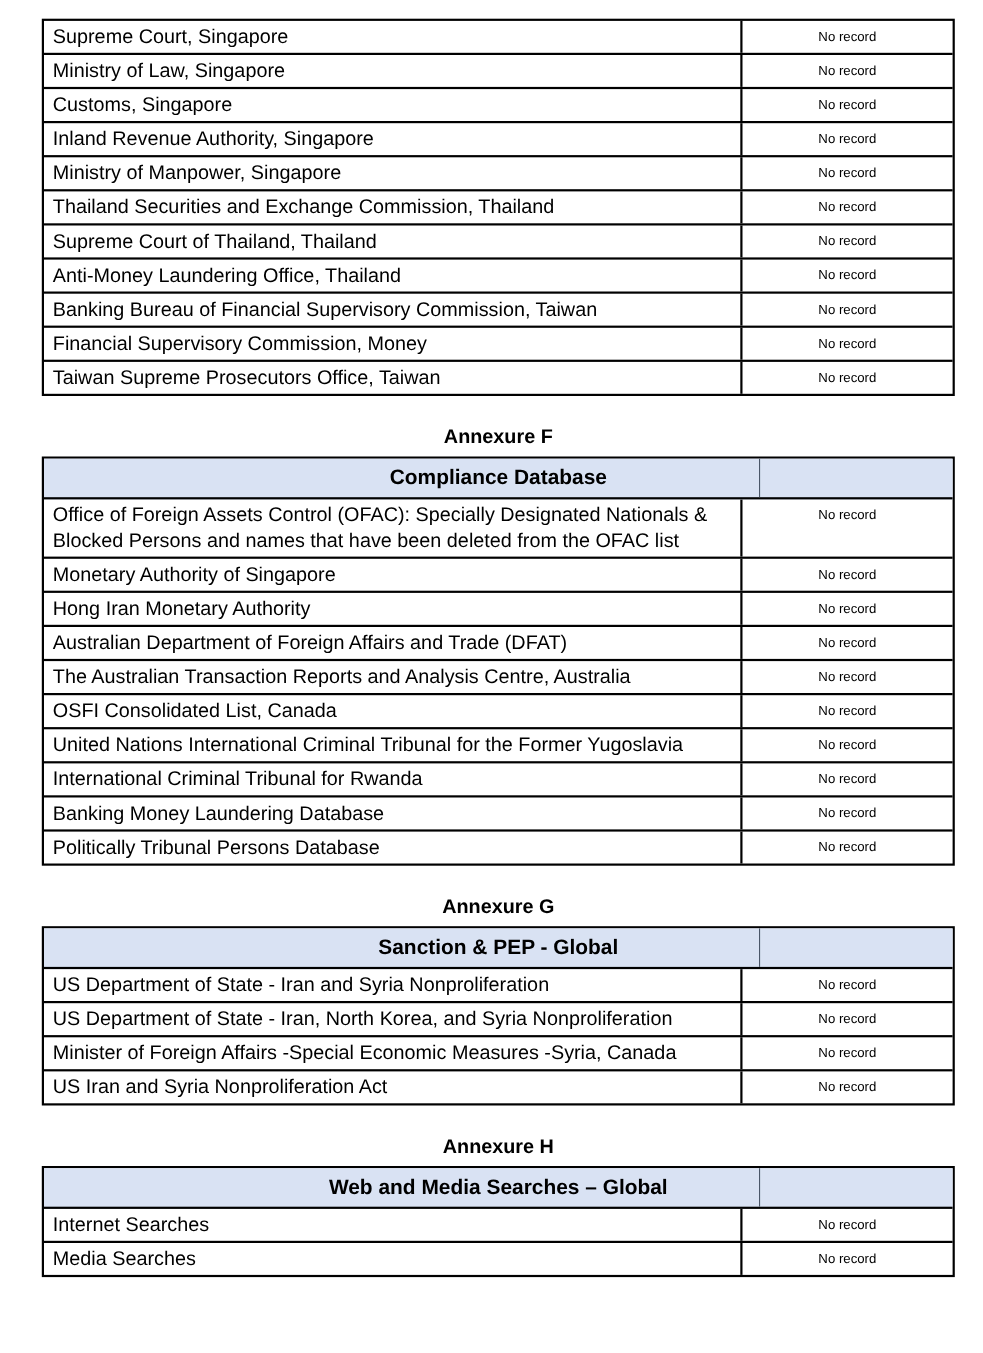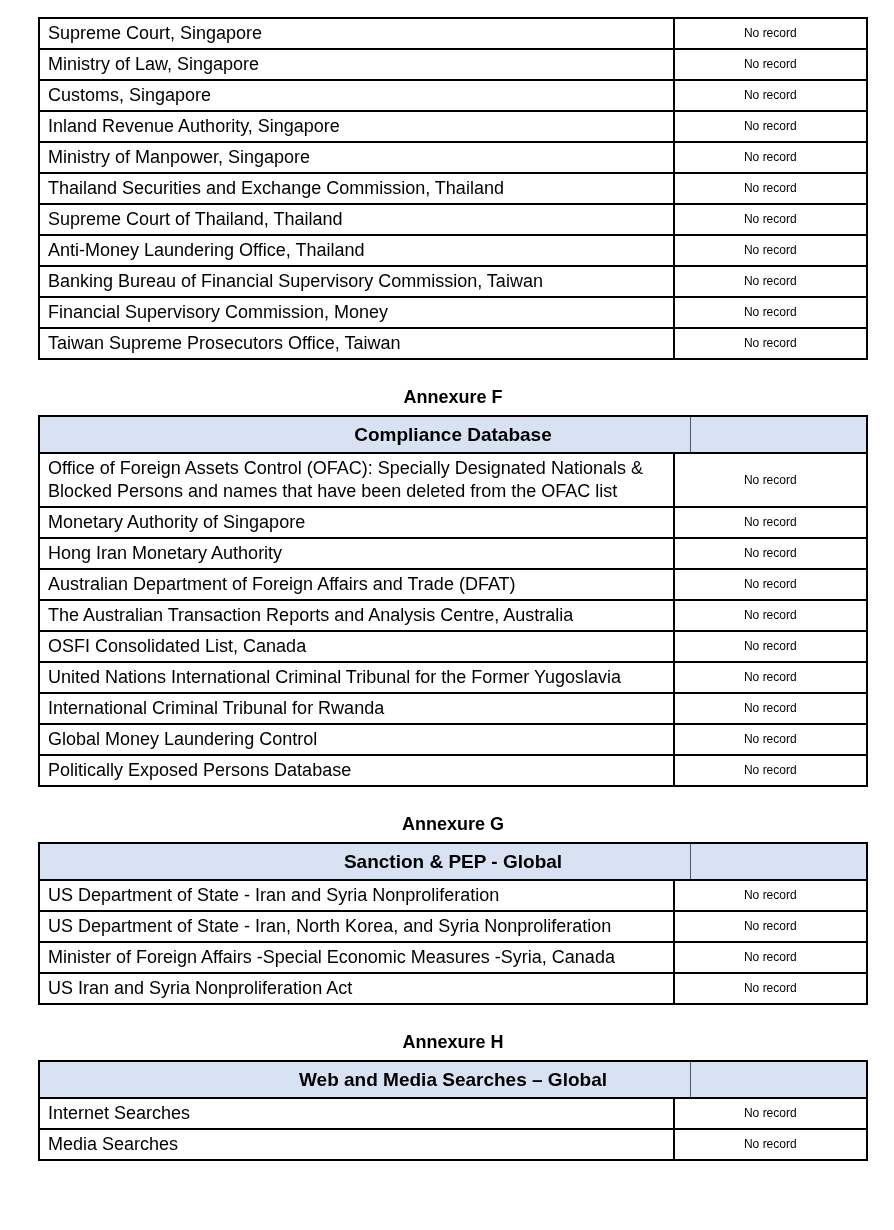--- a/index.html
+++ b/index.html
@@ -40,21 +40,21 @@
     font-weight: bold;
     font-size: 19px;
   }
   .hdr-divider {
     position: absolute;
     left: 650px;
     top: 0; bottom: 0;
     width: 1px;
     background: #4a5668;
   }
-  .row { display: flex; align-items: center; }
+  .row { display: flex; align-items: flex-start; }
   .row + .row { border-top: 2px solid #000000; }
   .cell-src {
     box-sizing: border-box;
     width: 650px;
     border-right: 2px solid #000000;
     padding: 3px 12px 3px 8px;
     font-size: 18px;
     line-height: 23px;
   }
   .cell-res {
@@ -157,25 +157,25 @@
         </div>
         <div class="row">
           <div class="cell-src">United Nations International Criminal Tribunal for the Former Yugoslavia</div>
           <div class="cell-res">No record</div>
         </div>
         <div class="row">
           <div class="cell-src">International Criminal Tribunal for Rwanda</div>
           <div class="cell-res">No record</div>
         </div>
         <div class="row">
-          <div class="cell-src">Global Money Laundering Control</div>
-          <div class="cell-res">No record</div>
-        </div>
-        <div class="row">
-          <div class="cell-src">Politically Exposed Persons Database</div>
+          <div class="cell-src">Banking Money Laundering Database</div>
+          <div class="cell-res">No record</div>
+        </div>
+        <div class="row">
+          <div class="cell-src">Politically Tribunal Persons Database</div>
           <div class="cell-res">No record</div>
         </div>
       </div>
       <div class="annexure">Annexure G</div>
       <div class="tbl">
         <div class="hdr">
           <span class="hdr-text">Sanction &amp; PEP - Global</span>
           <div class="hdr-divider"></div>
         </div>
         <div class="row">

